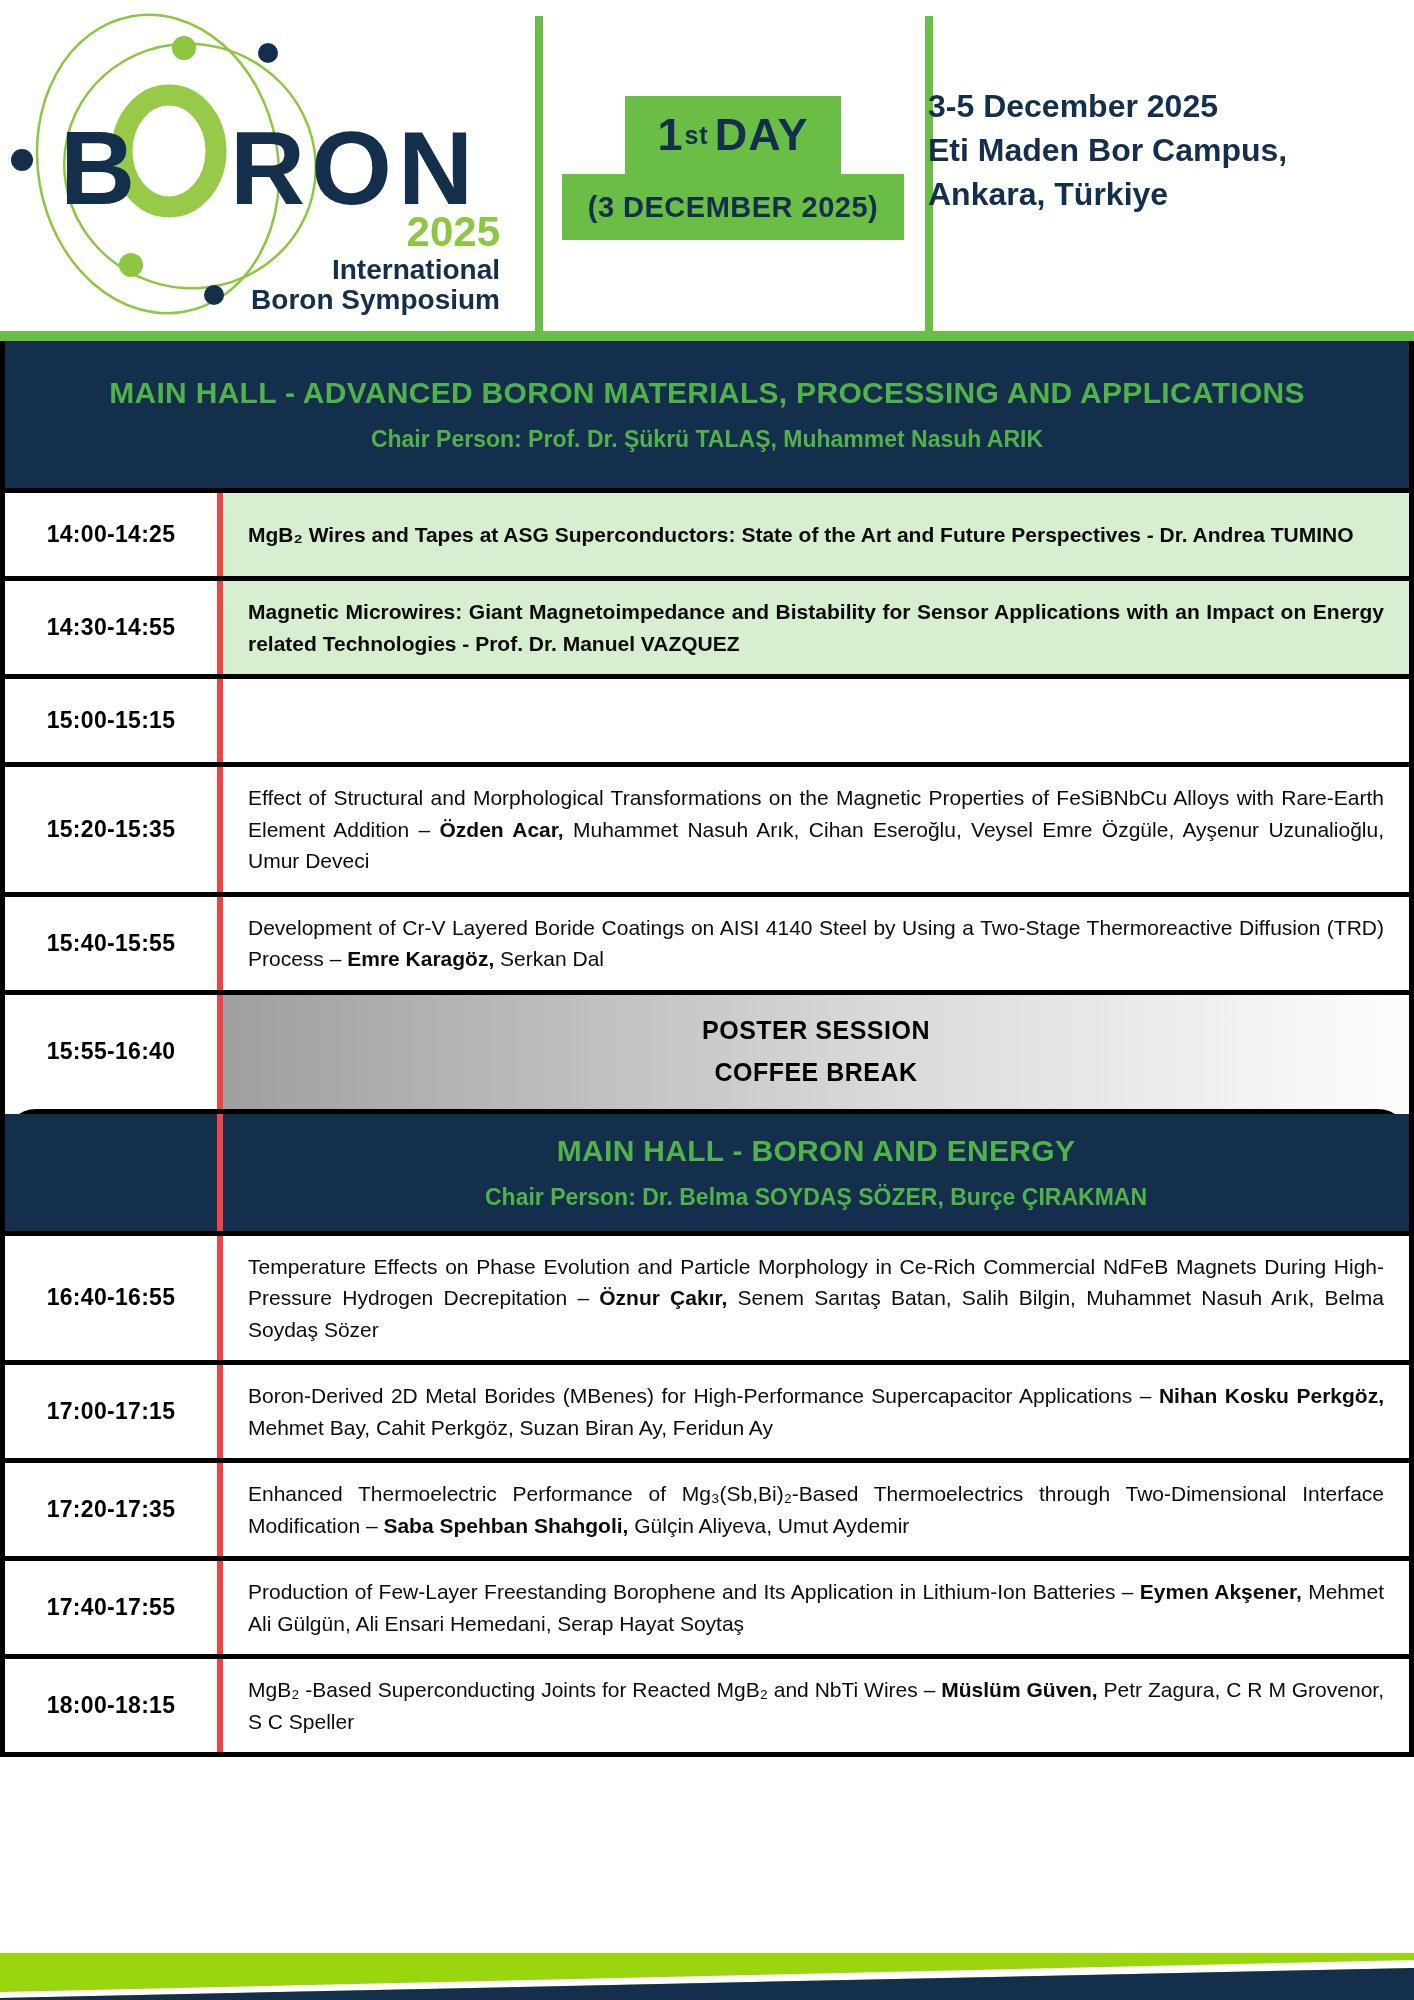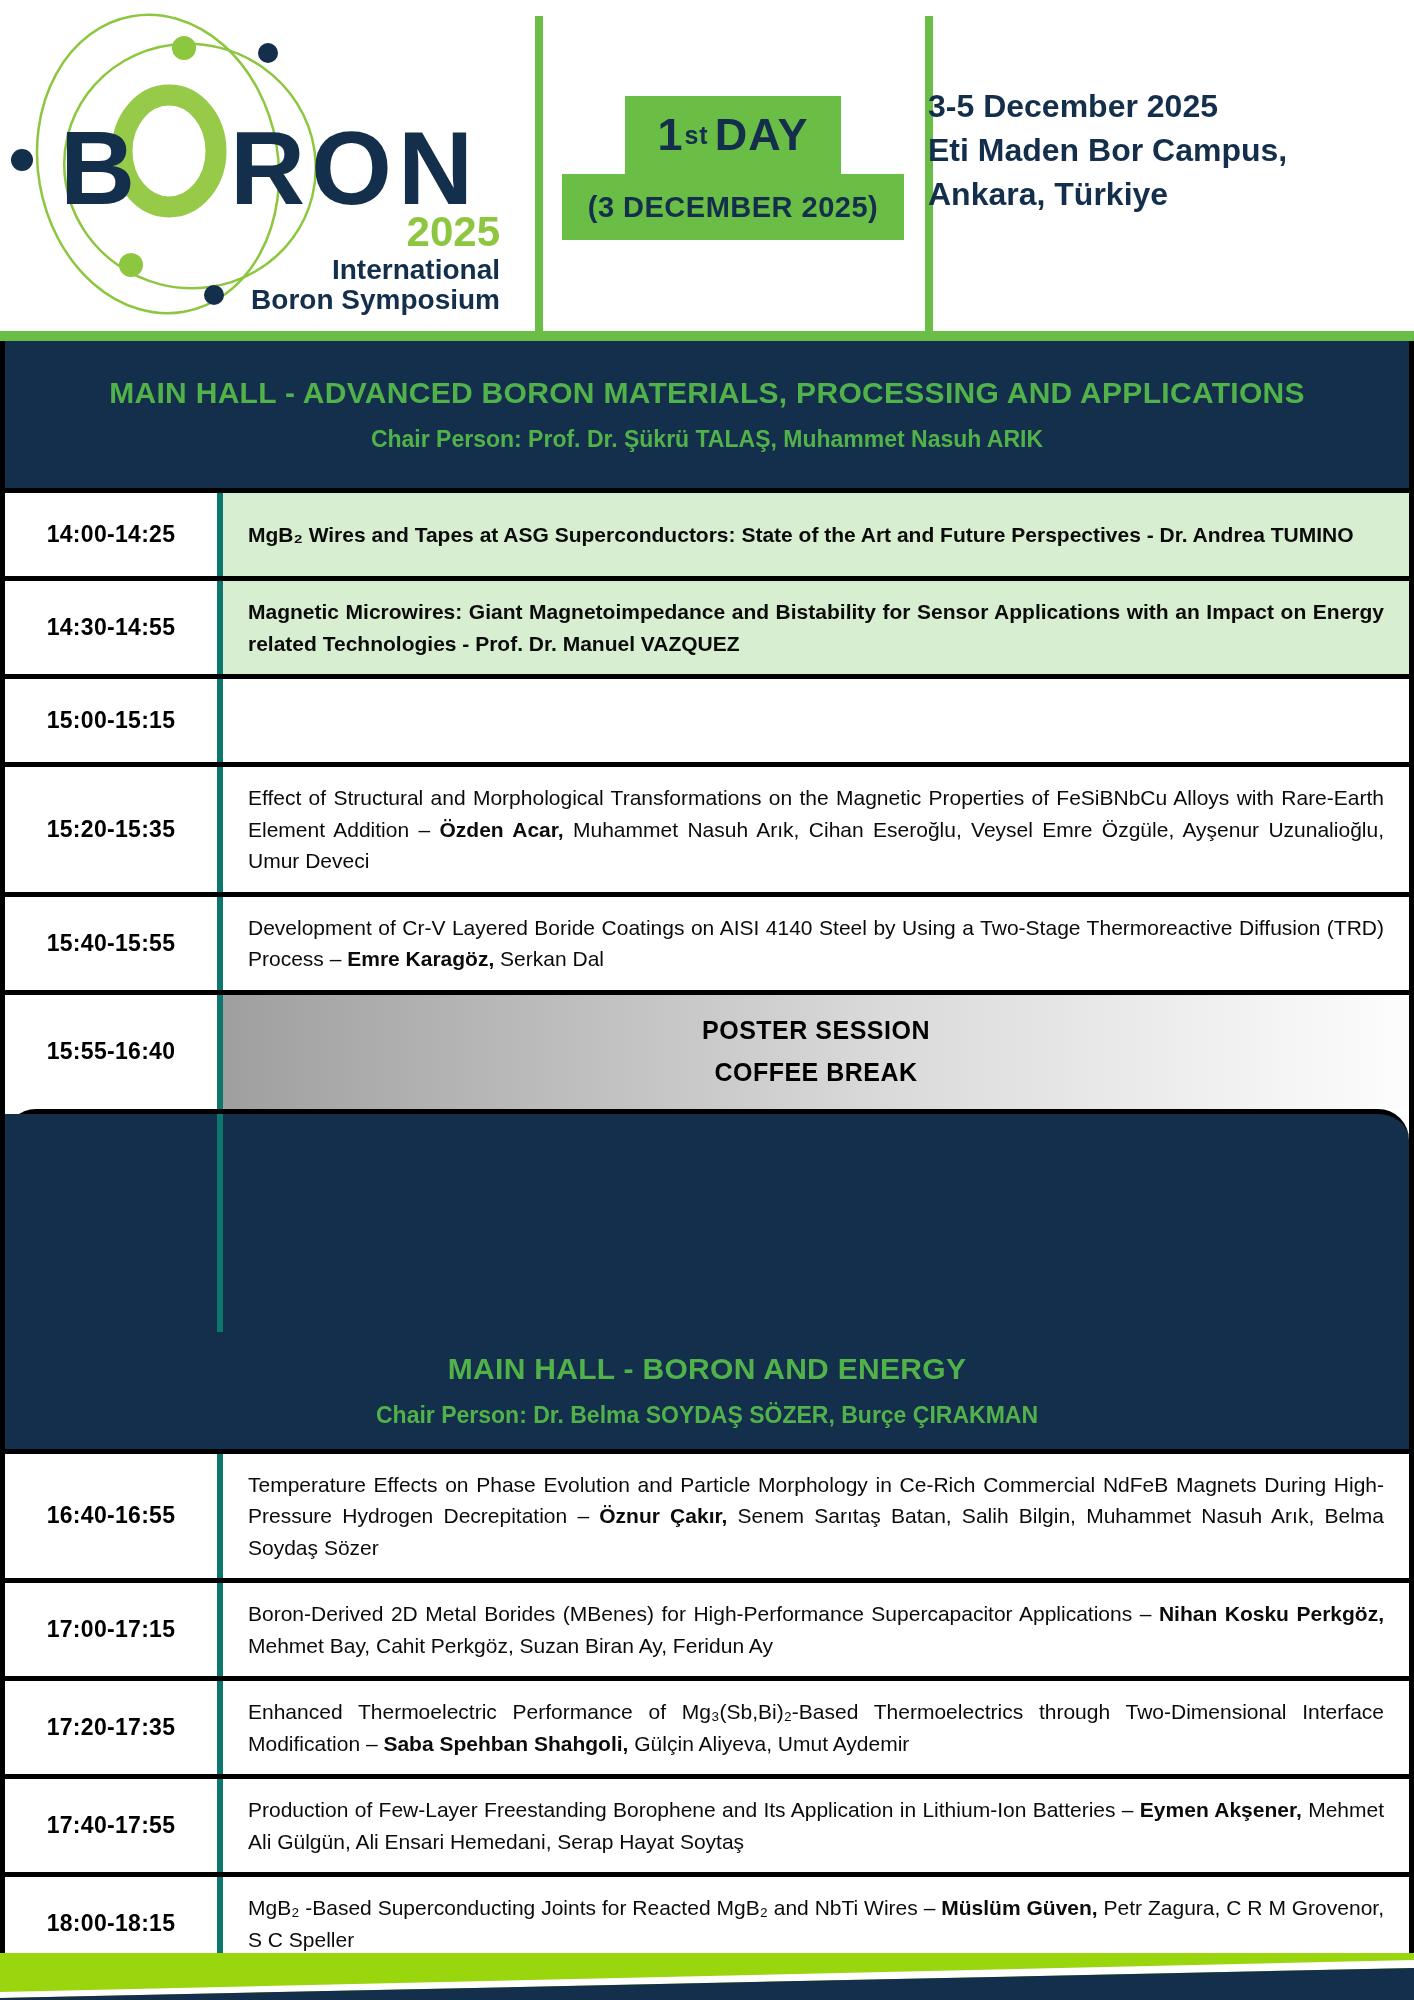--- a/index.html
+++ b/index.html
@@ -37,21 +37,21 @@
   .event-info{
     position:absolute;left:928px;top:84px;width:480px;text-align:left;
     color:var(--navy);font-weight:800;font-size:32px;line-height:1.38;
   }
   .green-rule{height:10px;background:var(--badge-green);}
   
   .schedule{border:5px solid #000;border-top:none;background:#fff;}
   .s-row{display:flex;border-top:5px solid #000;min-height:88px;}
   .s-row:first-child{border-top:none;}
   .time-cell{
-    flex:0 0 218px;width:218px;border-right:6px solid #0f766e;background:#fff;
+    flex:0 0 218px;width:218px;border-right:6px solid #ef4444;background:#fff;
     display:flex;align-items:center;justify-content:center;
     font-weight:700;font-size:23px;letter-spacing:.3px;color:#000;
   }
   .body-cell{
     flex:1;display:flex;flex-direction:column;justify-content:center;
     padding:14px 24px;font-size:21px;line-height:1.5;text-align:justify;
   }
   .session-text{margin:1px;}
   .session-text .b{font-weight:700;}
   .highlight .body-cell{background:var(--row-highlight);}
@@ -60,21 +60,21 @@
   .section-header{background:var(--navy);border-radius:31px;}
   .section-header .time-cell{background:var(--navy);}
   .head-cell{
     flex:1;background:var(--navy);color:var(--green-text);
     display:flex;flex-direction:column;align-items:center;justify-content:center;
     gap:16px;padding:20px 30px;text-align:center;
   }
   .sec-title{font-size:30px;font-weight:800;letter-spacing:.3px;}
   .sec-chair{font-size:23px;font-weight:700;}
   .section-header.span-full{min-height:147px;}
-  .section-header:not(.span-full){min-height:118px;flex-direction:column;}
+  .section-header:not(.span-full){min-height:118px;}
   
   .break{min-height:119px;}
   .break .body-cell{
     background:linear-gradient(90deg,#9f9f9f 0%,#d9d9d9 55%,#fdfdfd 100%);
     align-items:center;justify-content:center;text-align:center;
   }
   .break-line{font-weight:800;font-size:25px;line-height:1.65;letter-spacing:.5px;color:#000;}
   
   .footer-svg{position:absolute;left:0;bottom:0;width:1414px;height:60px;display:block;}
   .f-lime{fill:var(--lime);}

